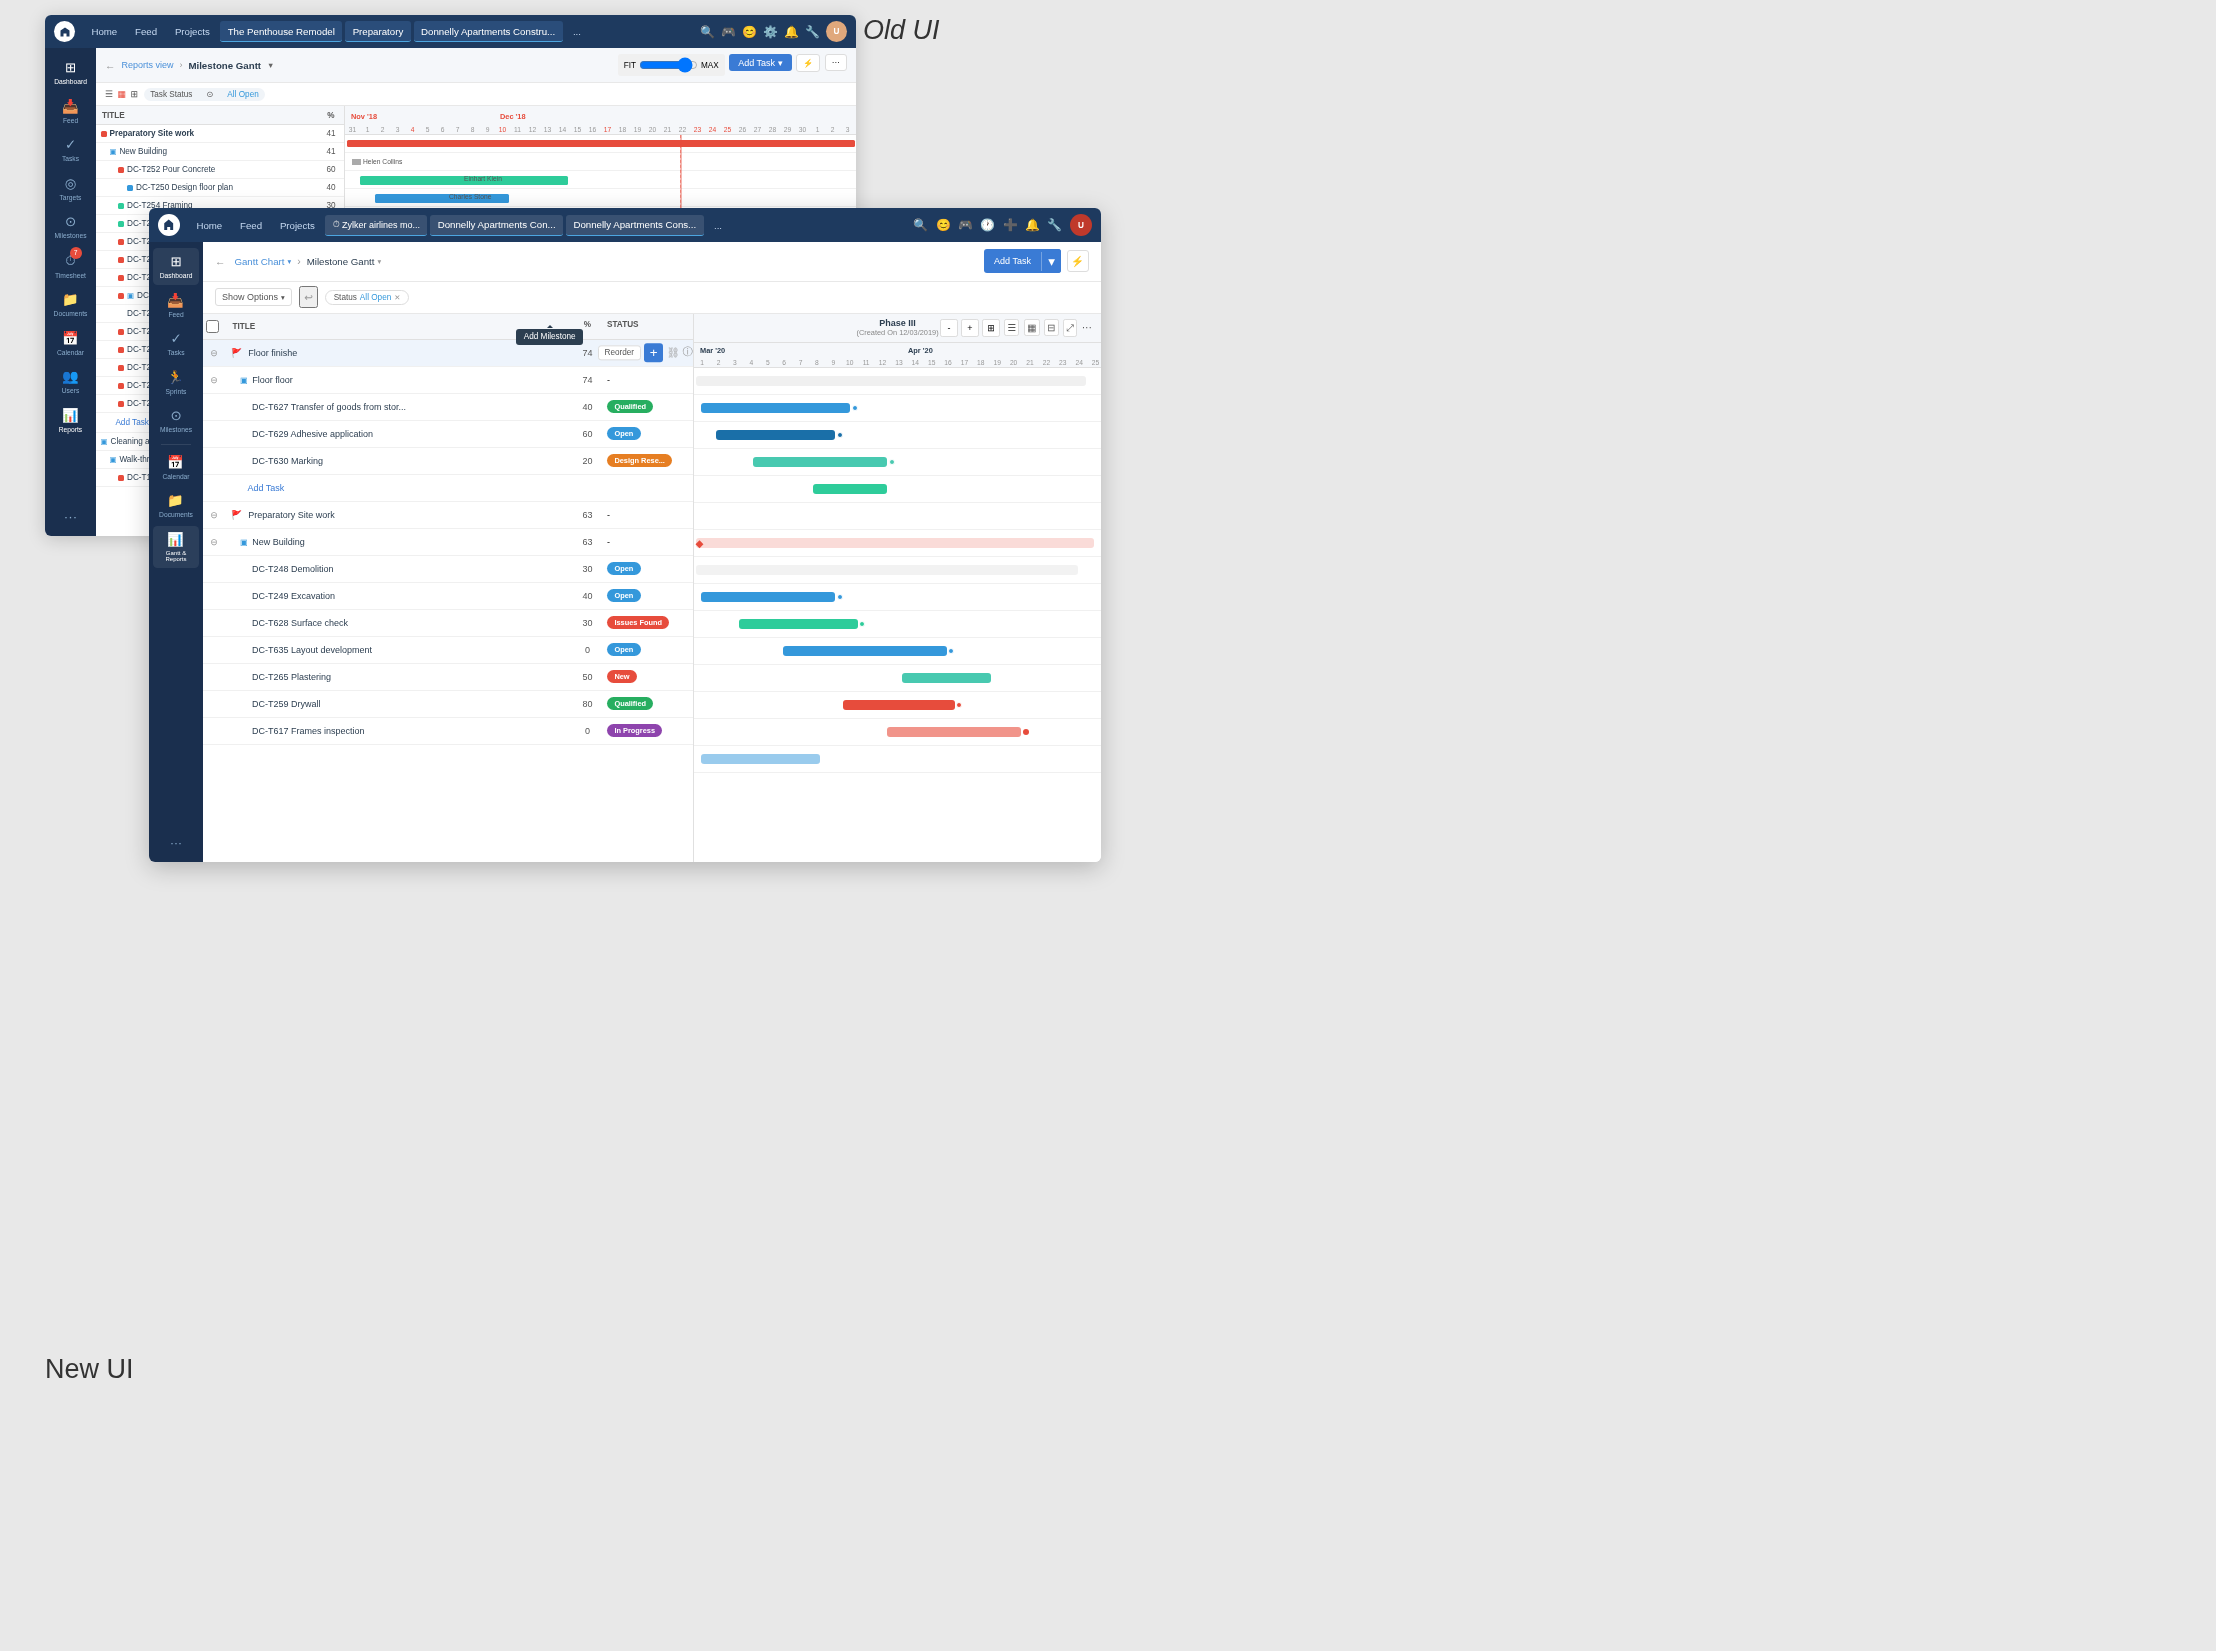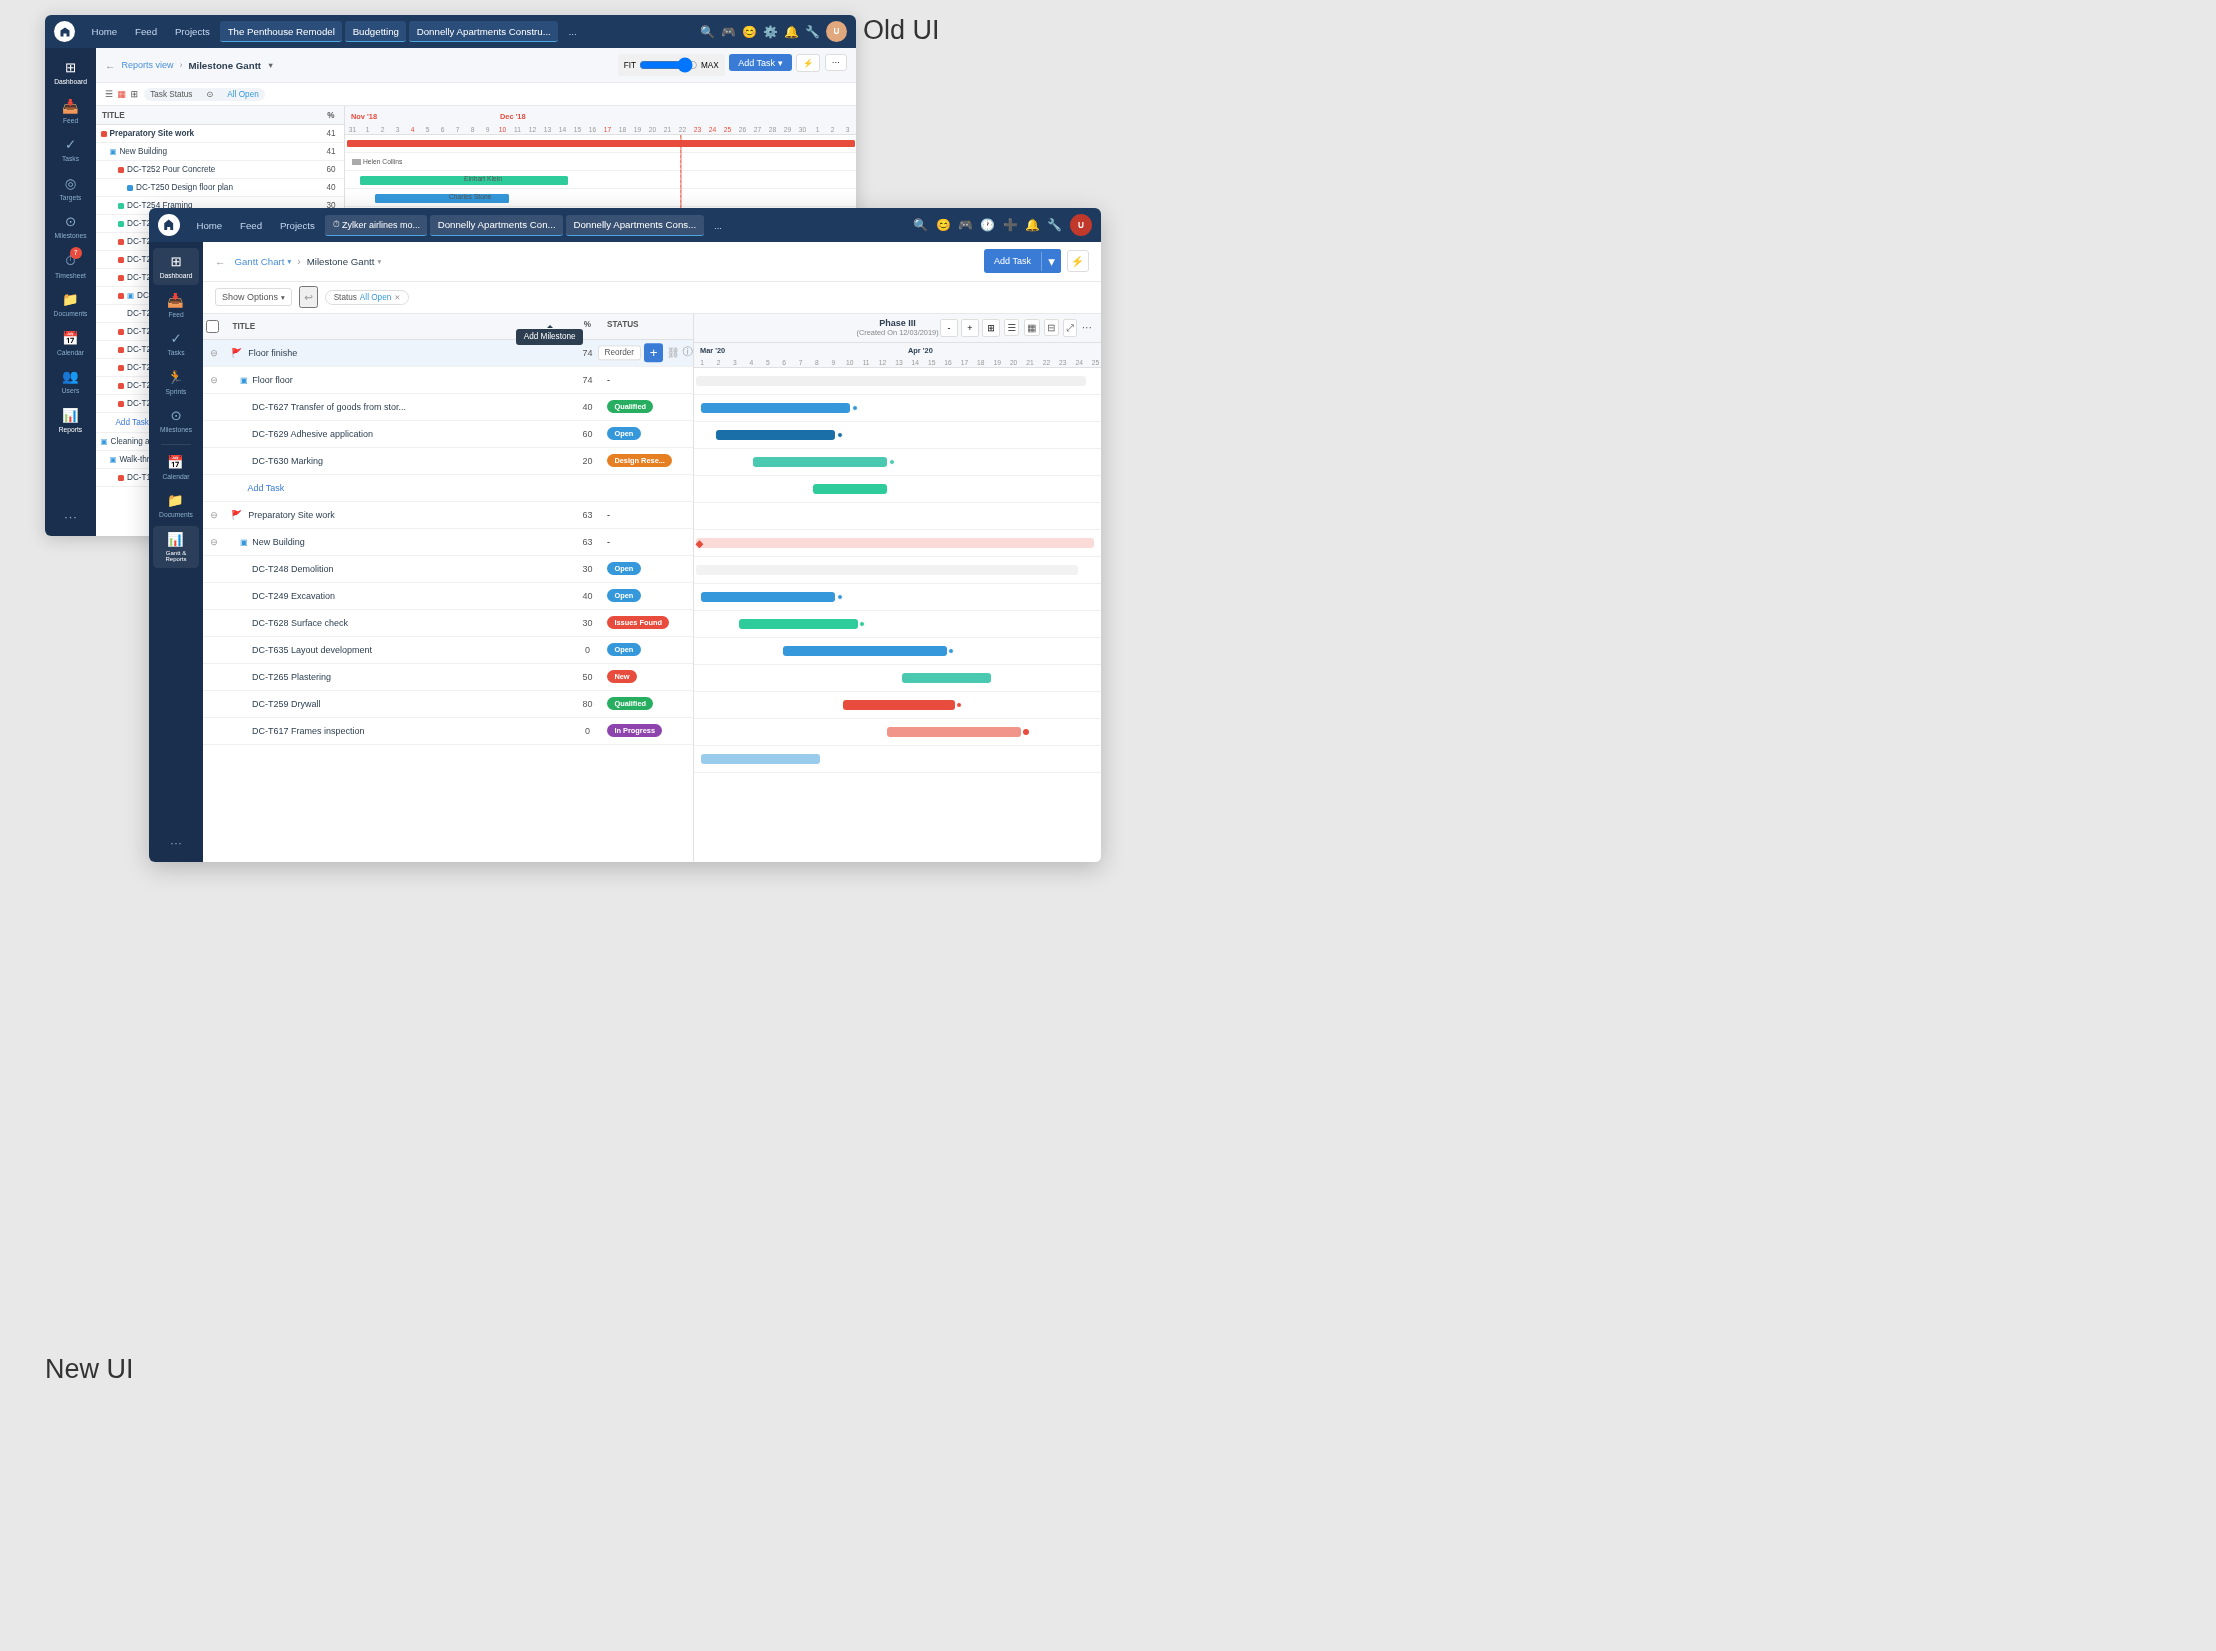--- a/index.html
+++ b/index.html
@@ -17,20 +17,21 @@
       box-shadow: 0 3px 18px rgba(0,0,0,0.18);
       overflow: hidden;
     }
     .old-ui-label {
       position: absolute;
       top: 15px;
       left: 863px;
       font-size: 27px;
       font-weight: 300;
       color: #333;
+      font-style: italic;
     }
     .new-ui-label {
       position: absolute;
       top: 1354px;
       left: 45px;
       font-size: 27px;
       font-weight: 300;
       color: #333;
     }
 
@@ -360,21 +361,21 @@
   <div class="topnav">
     <div class="topnav-logo">
       <svg viewBox="0 0 16 16">
           <path d="M8 2L2 6v8h4v-4h4v4h4V6z" fill="#1e3a5f"></path>
         </svg>
     </div>
     <div class="topnav-item">Home</div>
     <div class="topnav-item">Feed</div>
     <div class="topnav-item">Projects</div>
     <div class="topnav-item active-tab">The Penthouse Remodel</div>
-    <div class="topnav-item active-tab">Budgetting</div>
+    <div class="topnav-item active-tab">Preparatory</div>
     <div class="topnav-item active-tab">Donnelly Apartments Constru...</div>
     <div class="topnav-item">...</div>
     <div class="topnav-spacer"></div>
     <div class="topnav-icons">
       <span class="topnav-icon">🔍</span>
       <span class="topnav-icon">🎮</span>
       <span class="topnav-icon">😊</span>
       <span class="topnav-icon">⚙️</span>
       <span class="topnav-icon">🔔</span>
       <span class="topnav-icon">🔧</span>

